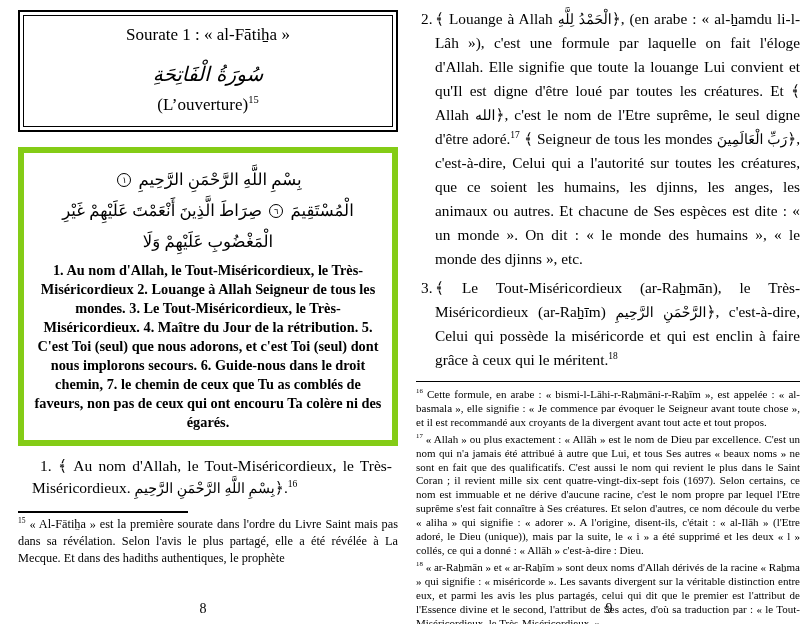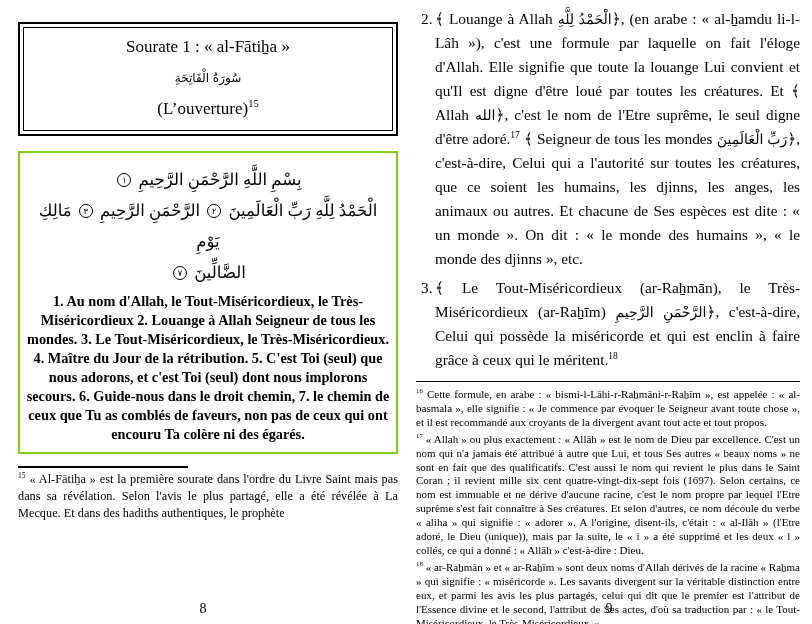--- a/index.html
+++ b/index.html
@@ -3,32 +3,32 @@
 <meta charset="utf-8">
 <style>
   html,body { margin:0; padding:0; }
   body {
     width:812px; height:624px; overflow:hidden;
     background:#ffffff; color:#000000;
     font-family:"Liberation Serif","DejaVu Serif",serif;
   }
   .spread { display:flex; width:812px; height:624px; }
   .page { width:406px; height:624px; box-sizing:border-box; position:relative; overflow:hidden; }
-  .page-left  { padding:22px 8px 0 18px; }
+  .page-left  { padding:10px 8px 0 18px; }
   .page-right { padding:7px 12px 0 10px; }
 
   
   .tbox-outer { border:2px solid #000; padding:3px; }
   .tbox-inner { border:1px solid #000; text-align:center; padding:8px 4px 10px; }
   .t1 { font-size:17px; line-height:22px; }
-  .t2 { font-size:12px; line-height:24px; margin-top:8px; font-family:"DejaVu Sans",sans-serif; }
+  .t2 { font-size:20px; line-height:24px; margin-top:16px; font-family:"DejaVu Sans",sans-serif;font-style:italic; }
   .t3 { font-size:17px; line-height:22px; margin-top:8px; }
 
   
-  .qbox { border:2px solid #84cc16; margin-top:15px; padding:10px 6px 8px; text-align:center; }
+  .qbox { border:6px solid #84cc16; margin-top:15px; padding:10px 6px 8px; text-align:center; }
   .qline { direction:rtl; font-family:"DejaVu Sans",sans-serif; font-size:18px; line-height:31px; }
   .ayah {
     display:inline-block; width:14px; height:14px; box-sizing:border-box;
     border:1px solid #000; border-radius:50%;
     font-size:8.5px; line-height:12px; text-align:center;
     font-family:"DejaVu Sans",sans-serif; vertical-align:2px; margin:0 3px;
   }
   .qtrans { font-size:14.3px; line-height:19px; margin-top:5px;font-weight:bold; }
 
   .verse1 { margin:9px 6px 0 14px; text-indent:8px; text-align:justify; font-size:15.5px; line-height:22px; }
@@ -61,26 +61,26 @@
       <div class="tbox-inner">
         <div class="t1">Sourate 1 : « al-Fātiẖa »</div>
         <div class="t2" dir="rtl">سُورَةُ الْفَاتِحَةِ</div>
         <div class="t3"><span>(L’ouverture)</span><sup>15</sup></div>
       </div>
     </div>
 
     <div class="qbox">
       <div>
           <div class="qline"><span class="ar">بِسْمِ اللَّهِ الرَّحْمَنِ الرَّحِيمِ </span><span class="ayah">١</span></div>
-          <div class="qline"><span class="ar">الْحَمْدُ لِلَّهِ رَبِّ الْعَالَمِينَ </span><span class="ayah">٢</span><span class="ar"> الرَّحْمَنِ الرَّحِيمِ </span><span class="ayah">٣</span><span class="ar"> مَالِكِ يَوْمِ</span></div>
-          <div class="qline"><span class="ar">الضَّالِّينَ </span><span class="ayah">٧</span></div>
+          <div class="qline"><span class="ar">الْمُسْتَقِيمَ </span><span class="ayah">٦</span><span class="ar"> صِرَاطَ الَّذِينَ أَنْعَمْتَ عَلَيْهِمْ غَيْرِ الْمَغْضُوبِ عَلَيْهِمْ وَلَا</span></div>
         </div>
       <div class="qtrans">1. Au nom d'Allah, le Tout-Miséricordieux, le Très-Miséricordieux 2. Louange à Allah Seigneur de tous les mondes. 3. Le Tout-Miséricordieux, le Très-Miséricordieux. 4. Maître du Jour de la rétribution. 5. C'est Toi (seul) que nous adorons, et c'est Toi (seul) dont nous implorons secours. 6. Guide-nous dans le droit chemin, 7. le chemin de ceux que Tu as comblés de faveurs, non pas de ceux qui ont encouru Ta colère ni des égarés.</div>
     </div>
 
+    <p class="verse1"><span>1. </span><span class="orn">﴾</span><span> Au nom d'Allah, le Tout-Miséricordieux, le Très-Miséricordieux. </span><span class="ar">بِسْمِ اللَّهِ الرَّحْمَنِ الرَّحِيمِ</span><span class="orn">﴿‎</span><span>.</span><sup>16</sup></p>
 
     <div class="fnsep-short"></div>
     <p class="fn fn-left"><sup>15</sup><span> « Al-Fātiẖa » est la première sourate dans l'ordre du Livre Saint mais pas dans sa révélation. Selon l'avis le plus partagé, elle a été révélée à La Mecque. Et dans des hadiths authentiques, le prophète </span></p>
 
     <div class="pagenum">8</div>
   </div>
 
   <div class="page page-right">
     <div class="r-item">
       <span class="num">2.</span>

